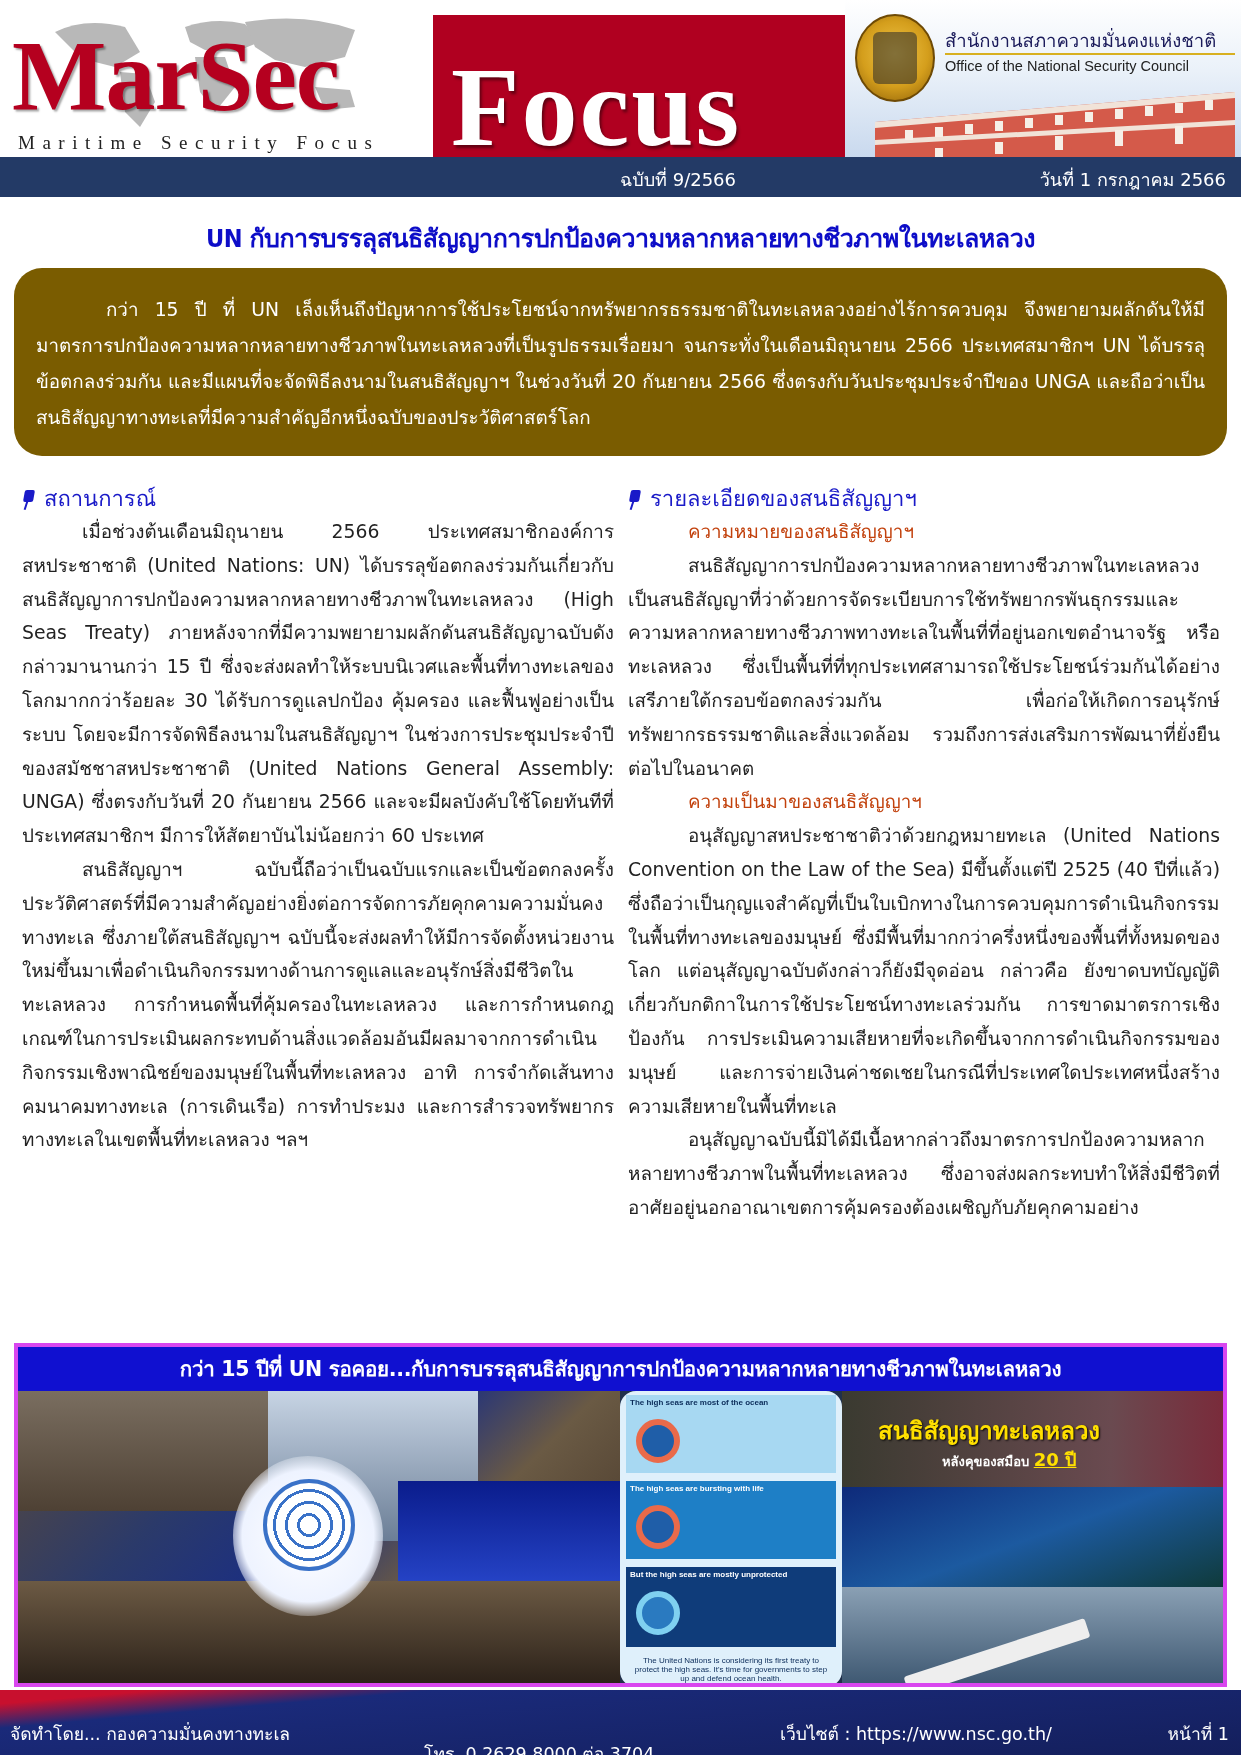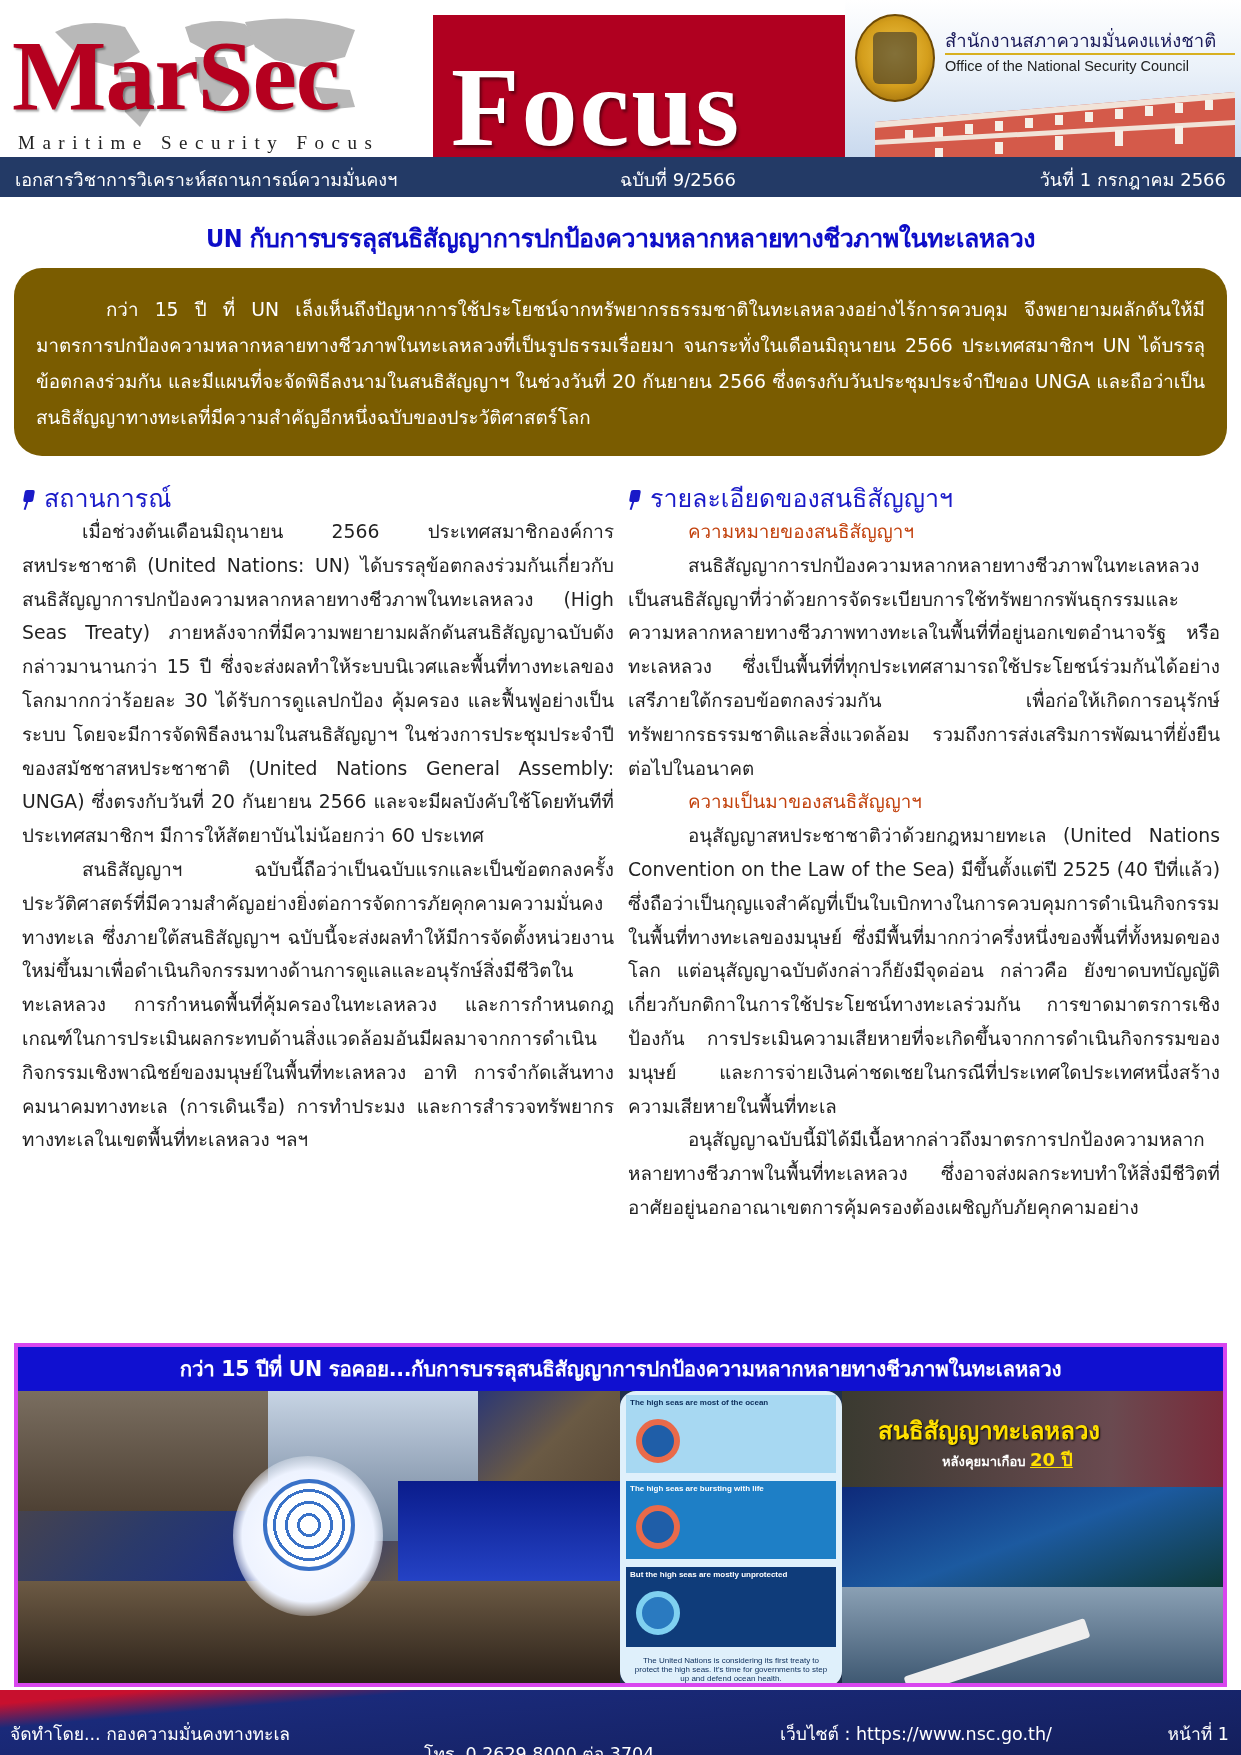--- a/index.html
+++ b/index.html
@@ -30,21 +30,21 @@
 
   
   .headline { position: absolute; left: 0; top: 218px; width: 1241px; text-align: center; font-family: "DejaVu Sans Condensed", "DejaVu Sans", sans-serif; font-weight: bold; font-size: 25px; color: #0d0dc8; letter-spacing: -0.5px; }
   .summary { position: absolute; left: 14px; top: 268px; width: 1213px; height: 188px; background: #7a5c00; border-radius: 28px; padding: 24px 22px 0 22px; color: #fff; font-size: 18.8px; line-height: 36px; text-align: justify; }
   .summary p { text-indent: 70px; }
 
   
   .col { position: absolute; top: 482px; width: 595px; font-size: 18.8px; line-height: 33.8px; color: #222; }
   .col-left { left: 22px; width: 592px; }
   .col-right { left: 628px; width: 592px; }
-  .sec-head { display: flex; align-items: center; height: 33px; color: #1a1ac8; font-size: 25px; }
+  .sec-head { display: flex; align-items: center; height: 33px; color: #1a1ac8; font-size: 22px; }
   .pin { display: inline-block; width: 14px; height: 22px; margin-right: 8px; position: relative; }
   .pin::before { content: ""; position: absolute; left: 2px; top: 2px; width: 10px; height: 12px; background: #1a1ac8; border-radius: 2px; transform: skewX(-10deg); }
   .pin::after { content: ""; position: absolute; left: 3px; top: 13px; width: 2px; height: 9px; background: #1a1ac8; transform: rotate(18deg); }
   .para { text-align: justify; text-indent: 60px; }
   .subhead { font-weight: normal; padding-left: 60px; color: #c2410c; }
 
   
   .collage { position: absolute; left: 14px; top: 1343px; width: 1213px; height: 344px; border: 4px solid #d946ef; background: #20304a; overflow: hidden; }
   .collage-title { position: absolute; left: 0; top: 0; width: 100%; height: 44px; background: #1010d0; color: #fff; font-weight: bold; font-size: 20.5px; text-align: center; line-height: 44px; letter-spacing: -0.3px; }
   .photo-left { position: absolute; left: 0; top: 44px; width: 602px; height: 296px; background: linear-gradient(135deg, #5a4a3a 0%, #2b3a6a 30%, #1c2f80 48%, #6a5a44 65%, #3a2a20 100%); }
@@ -126,21 +126,20 @@
           <rect x="120" y="60" width="8" height="12"></rect>
           <rect x="180" y="54" width="8" height="14"></rect>
         <rect x="240" y="48" width="8" height="16"></rect>
           <rect x="300" y="44" width="8" height="18"></rect>
       </g>
     </svg>
   </div>
 </div>
 
 <div class="infobar">
-  <span class="ib-left">เอกสารวิชาการวิเคราะห์สถานการณ์ความมั่นคงฯ</span>
   <span class="ib-mid">ฉบับที่ 9/2566</span>
   <span class="ib-right">วันที่ 1 กรกฎาคม 2566</span>
 </div>
 
 <h1 class="headline">UN กับการบรรลุสนธิสัญญาการปกป้องความหลากหลายทางชีวภาพในทะเลหลวง</h1>
 
 <div class="summary">
   <p>กว่า 15 ปี ที่ UN เล็งเห็นถึงปัญหาการใช้ประโยชน์จากทรัพยากรธรรมชาติในทะเลหลวงอย่างไร้การควบคุม จึงพยายามผลักดันให้มีมาตรการปกป้องความหลากหลายทางชีวภาพในทะเลหลวงที่เป็นรูปธรรมเรื่อยมา จนกระทั่งในเดือนมิถุนายน 2566 ประเทศสมาชิกฯ UN ได้บรรลุข้อตกลงร่วมกัน และมีแผนที่จะจัดพิธีลงนามในสนธิสัญญาฯ ในช่วงวันที่ 20 กันยายน 2566 ซึ่งตรงกับวันประชุมประจำปีของ UNGA และถือว่าเป็นสนธิสัญญาทางทะเลที่มีความสำคัญอีกหนึ่งฉบับของประวัติศาสตร์โลก</p>
 </div>
 
@@ -186,21 +185,21 @@
     </div>
     <div class="info-block ib2">
       <span>The high seas are bursting with life</span>
       <div class="ring"></div>
     </div>
     <div class="info-block ib4">The United Nations is considering its first treaty to protect the high seas. It's time for governments to step up and defend ocean health.</div>
   </div>
   <div class="panel-right">
     <div class="pr1">
       <div class="pr1-t1">สนธิสัญญาทะเลหลวง</div>
-      <div class="pr1-t2"><span>หลังคุยมาเกือบ</span> <b>20 ปี</b></div>
+      <div class="pr1-t2"><span>หลังคุของสมือบ</span> <b>20 ปี</b></div>
     </div>
     <div class="pr2"></div>
     <div class="pr3">
         <div class="ship"></div>
       </div>
   </div>
 </div>
 
 <div class="footer">
   <span class="ft-by">จัดทำโดย... กองความมั่นคงทางทะเล</span>

